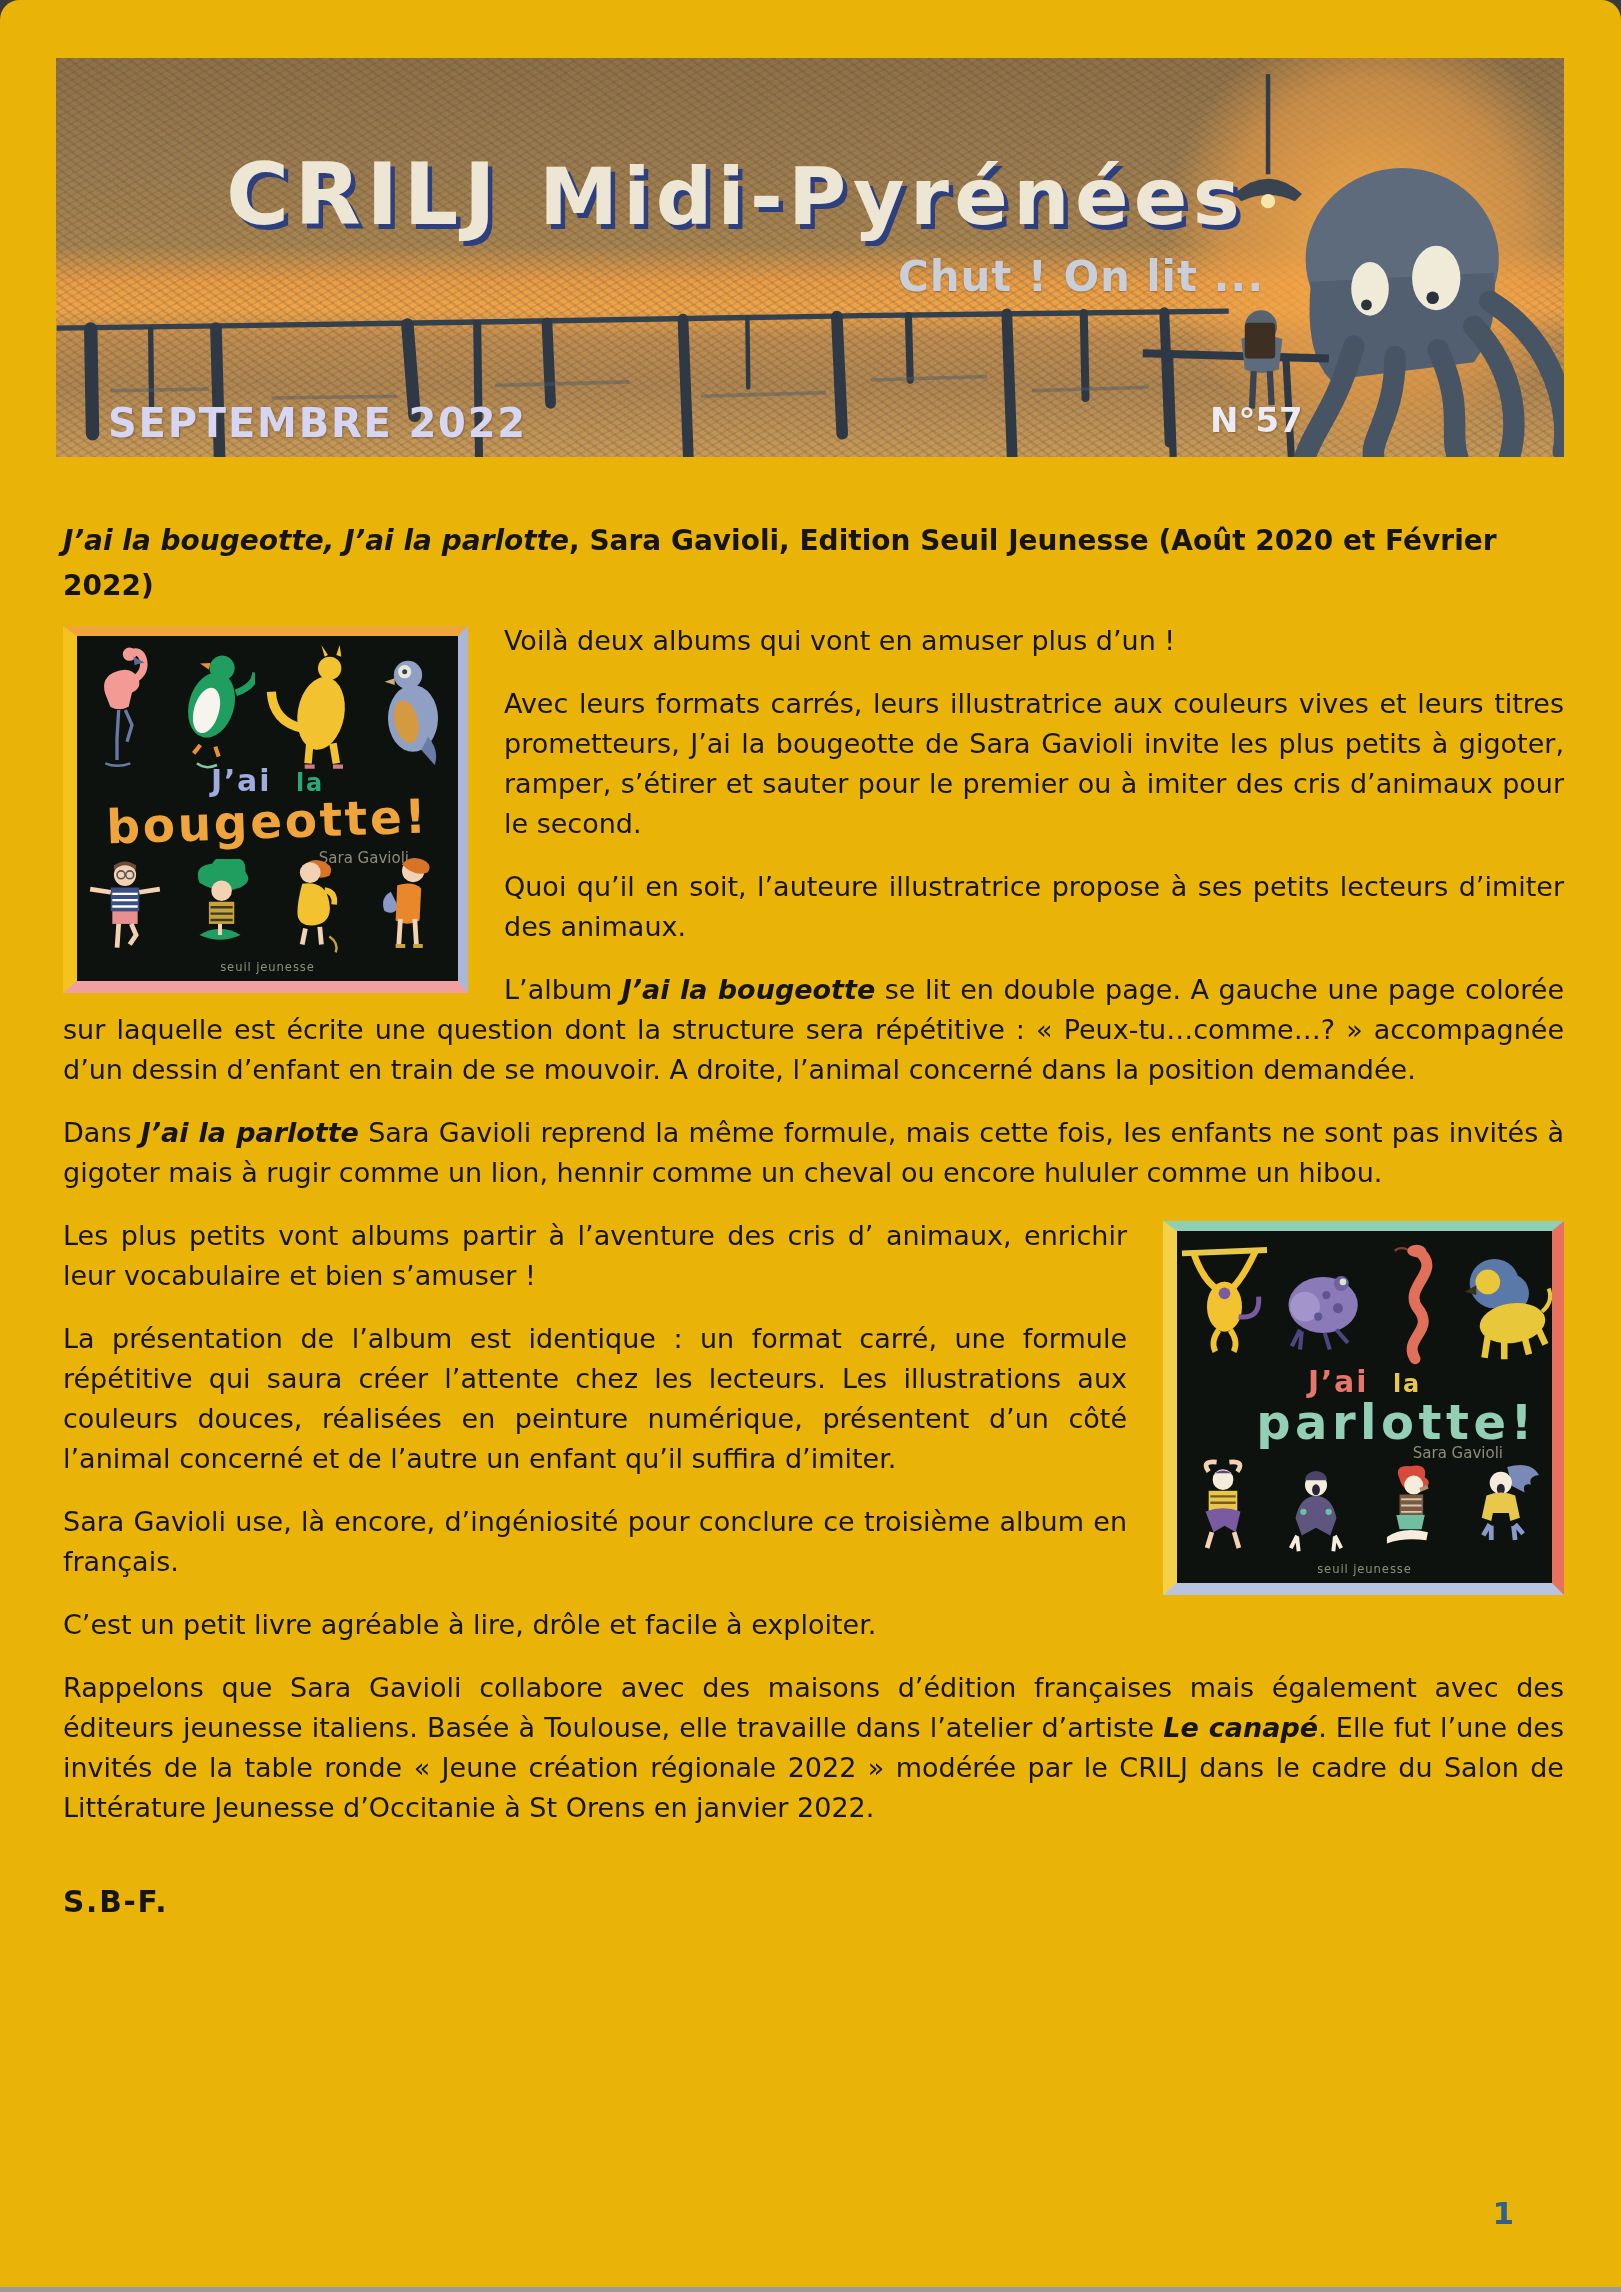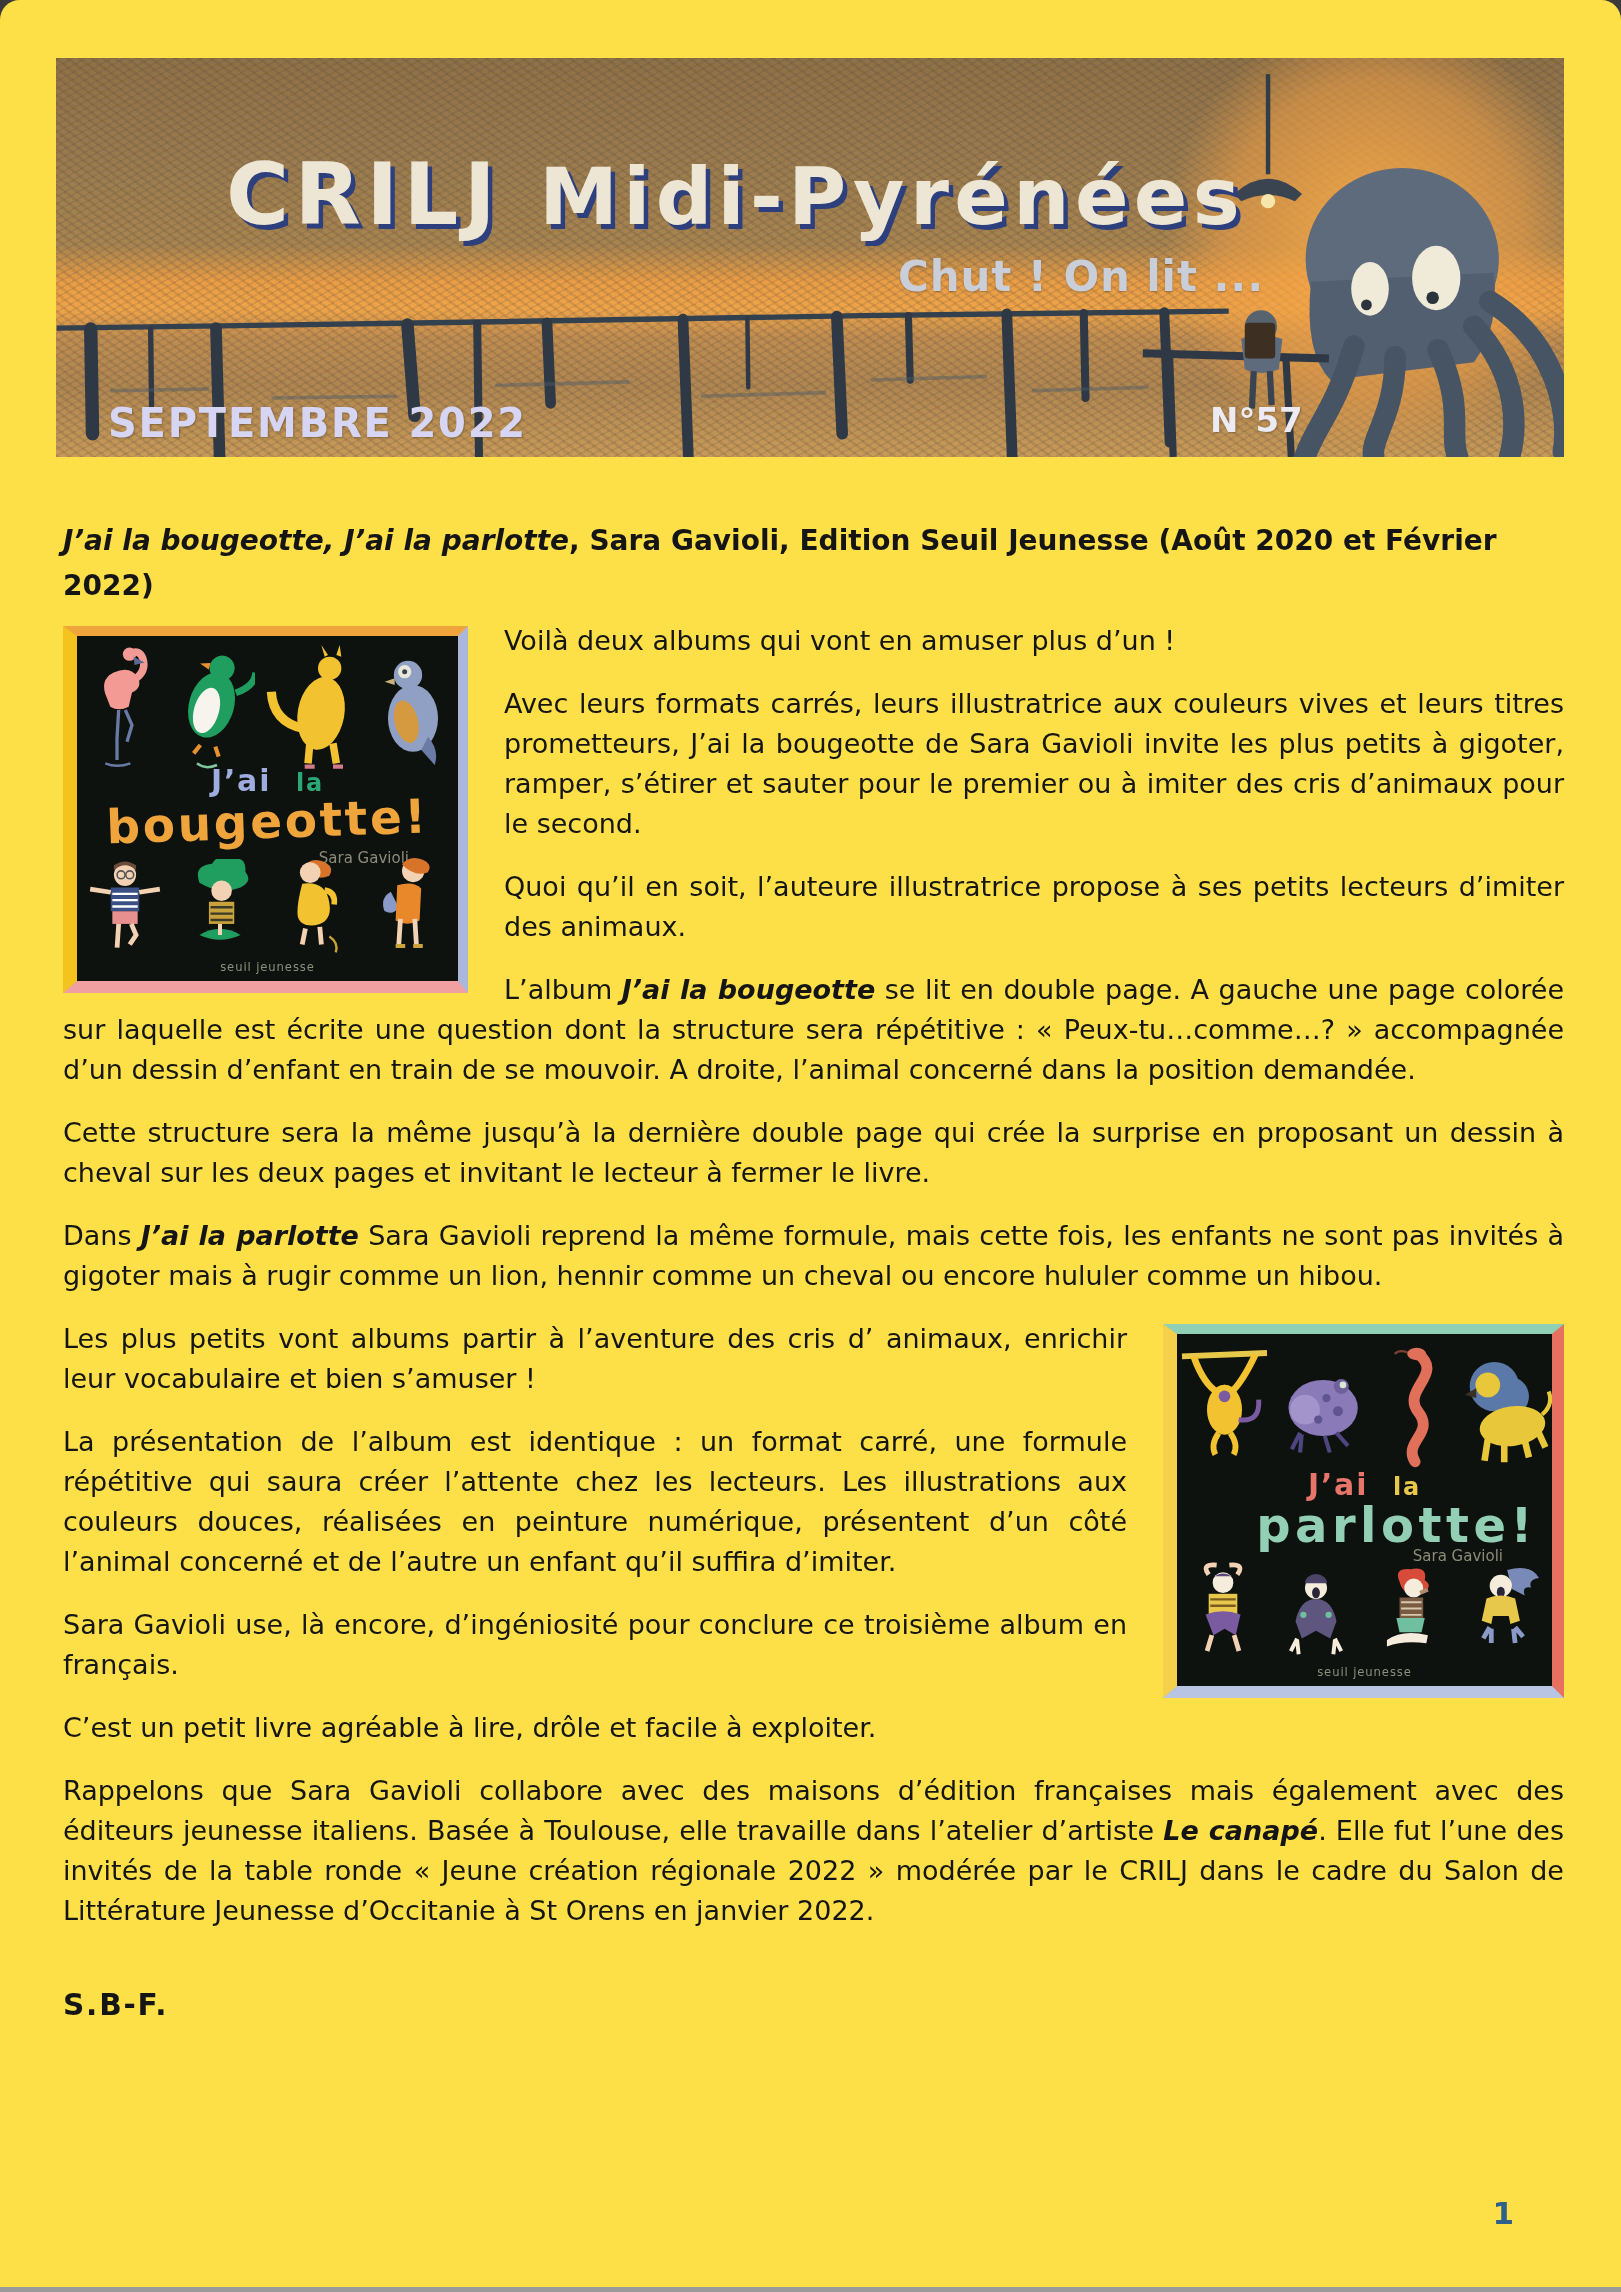--- a/index.html
+++ b/index.html
@@ -4,21 +4,21 @@
 <style>
   html,body{margin:0;padding:0;}
   body{
     width:1621px;height:2293px;
     background:linear-gradient(180deg,#3a3a3a 0 27px,#9a9a9a 27px);
     font-family:"DejaVu Sans","Liberation Sans",sans-serif;
     position:relative;
   }
   .page{
     position:absolute;left:0;top:0;width:1621px;height:2287px;
-    background:#fde047;border-radius:19.7px 19.7px 0 0;overflow:hidden;
+    background:#eab308;border-radius:19.7px 19.7px 0 0;overflow:hidden;
   }
 
   
   .banner{
     position:absolute;left:56px;top:58px;width:1508px;height:399px;
     overflow:hidden;
     background:
       repeating-linear-gradient(37deg,rgba(70,60,45,.14) 0 2.7px,transparent 2.7px 7.2px),
       repeating-linear-gradient(-29deg,rgba(55,55,80,.12) 0 1.8px,transparent 1.8px 6.3px),
       linear-gradient(180deg,#8f7147 0%,#9c7c4e 28%,#a8844f 47%,#e99d45 56%,#efa448 63%,#c08d50 70%,#b08650 82%,#c89a58 100%);
@@ -248,21 +248,20 @@
         </svg>
       </div>
       <div class="pub">seuil jeunesse</div>
     </div>
 
     <div class="bodytext">
         <p><span>Voilà deux albums qui vont en amuser plus d’un !</span></p>
         <p><span>Avec leurs formats carrés, leurs illustratrice aux couleurs vives et leurs titres prometteurs, J’ai la bougeotte de Sara Gavioli invite les plus petits à gigoter, ramper, s’étirer et sauter pour le premier ou à imiter des cris d’animaux pour le second.</span></p>
         <p><span>Quoi qu’il en soit, l’auteure illustratrice propose à ses petits lecteurs d’imiter des animaux.</span></p>
         <p><span>L’album </span><span style="font-weight: bold; font-style: italic;">J’ai  la  bougeotte</span><span>  se lit en double page.  A gauche une page colorée sur laquelle est écrite une question dont la structure sera répétitive : « Peux-tu…comme…? » accompagnée d’un dessin d’enfant en train de se mouvoir.  A droite, l’animal concerné dans  la position demandée.</span></p>
-        <p><span>Cette structure sera la même jusqu’à la dernière double page qui crée la surprise en proposant un dessin à cheval sur les deux pages et invitant le lecteur à fermer le livre.</span></p>
         <p><span>Dans </span><span style="font-weight: bold; font-style: italic;">J’ai  la  parlotte</span><span>  Sara Gavioli reprend la même formule, mais cette fois, les enfants ne sont pas invités à gigoter mais à rugir comme un lion, hennir comme un cheval ou encore hululer comme un hibou.</span></p>
       </div>
 
     <div class="cover right">
       <div class="animals">
         <svg width="93" height="125" viewBox="0 0 110 150">
           <line x1="4" y1="16" x2="106" y2="12" stroke="#e8c84a" stroke-width="7"></line>
           <path d="M18 16 Q30 50 48 60 M92 14 Q76 48 62 60" fill="none" stroke="#f2c230" stroke-width="8"></path>
           <ellipse cx="55" cy="80" rx="21" ry="30" fill="#f2c230"></ellipse>
           <circle cx="55" cy="62" r="12" fill="#f2c230"></circle>

